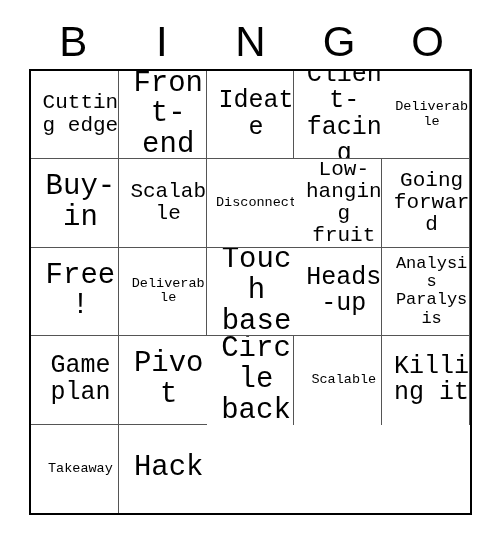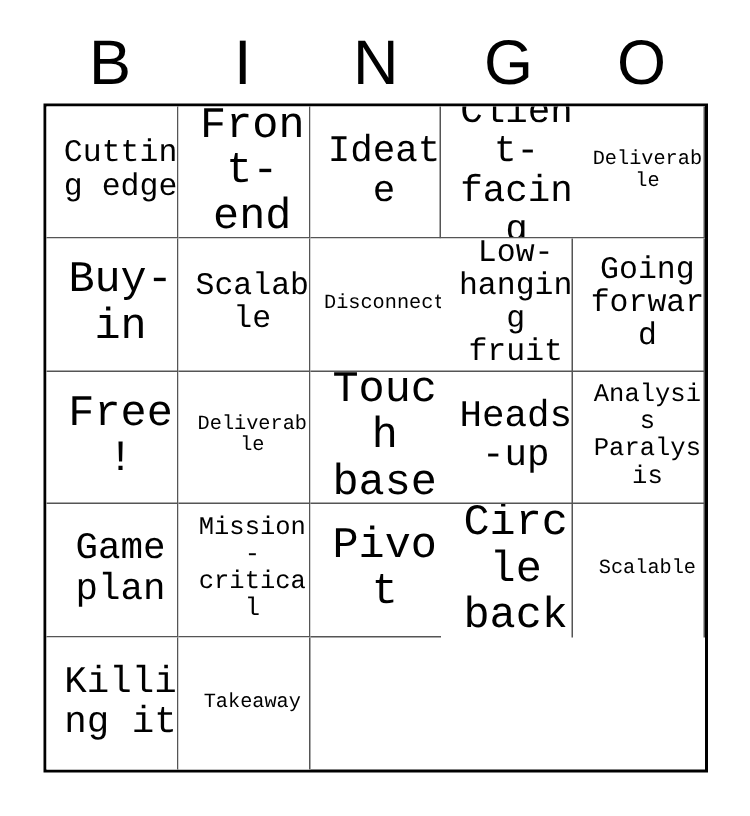--- a/index.html
+++ b/index.html
@@ -155,34 +155,34 @@
 
     <div class="cell">
         <span class="cell-text fs-lg">Heads-up</span>
       </div>
     <div class="cell">
         <span class="cell-text fs-sm">Analysis Paralysis</span>
       </div>
     <div class="cell">
         <span class="cell-text fs-lg">Game plan</span>
       </div>
-    <div class="cell">
-        <span class="cell-text fs-sm">Mission-critical</span>
-      </div>
     <div class="cell col-last">
         <span class="cell-text fs-xl">Pivot</span>
       </div>
 
     <div class="cell row-last">
         <span class="cell-text fs-xl">Circle back</span>
       </div>
     <div class="cell row-last">
         <span class="cell-text fs-xs">Scalable</span>
       </div>
     <div class="cell row-last">
         <span class="cell-text fs-lg">Killing it</span>
       </div>
     <div class="cell row-last">
         <span class="cell-text fs-xs">Takeaway</span>
       </div>
+    <div class="cell row-last col-last">
+        <span class="cell-text fs-xl">Hack</span>
+      </div>
   </div>
 
 </div>
 
 </body></html>

